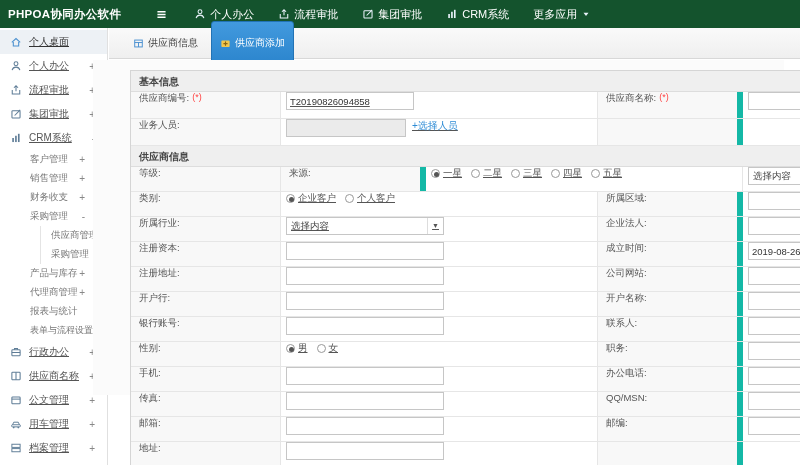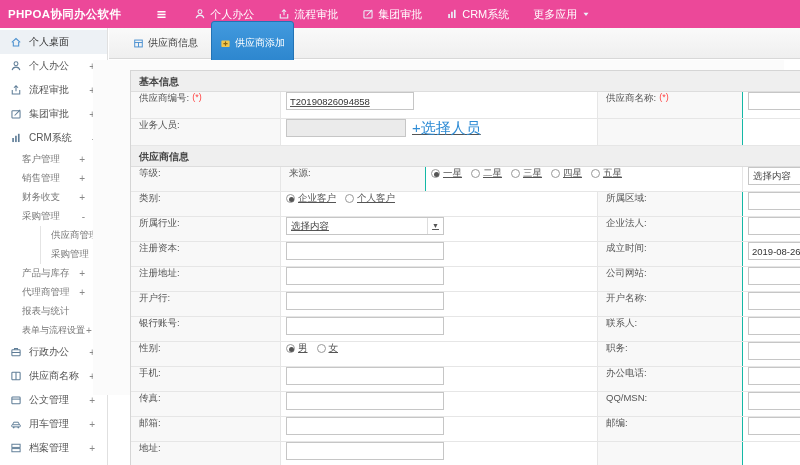--- a/index.html
+++ b/index.html
@@ -1,33 +1,33 @@
 <!DOCTYPE html>
 <html><head>
 <meta charset="utf-8">
 <style>
   *{margin:0;padding:0;box-sizing:border-box;}
   html,body{width:800px;height:465px;overflow:hidden;background:#fff;
     font-family:"Liberation Sans","DejaVu Sans",sans-serif;}
   .ic svg{display:block;}
   
-  .navbar{position:absolute;top:0;left:0;width:800px;height:28px;background:#ec4899;
+  .navbar{position:absolute;top:0;left:0;width:800px;height:28px;background:#14532d;
     display:flex;align-items:center;color:#fff;}
   .brand{font-size:11.5px;font-weight:bold;margin-left:8px;letter-spacing:.3px;white-space:nowrap;}
   .menu-btn{margin-left:34px;color:#fff;cursor:pointer;}
   .nav-items{display:flex;align-items:center;gap:24px;margin-left:26px;font-size:11px;}
   .nav-item{display:flex;align-items:center;gap:4px;cursor:pointer;white-space:nowrap;}
   .nav-item .ic{color:#eaf3fb;}
   
   .sidebar{position:absolute;top:28px;left:0;width:108px;height:437px;background:#fff;
     border-right:1px solid #e0e0e0;padding-top:2px;}
   .side-item{display:flex;align-items:center;position:relative;color:#555;cursor:pointer;white-space:nowrap;}
-  .side-item.lvl0{height:24px;font-size:10px;padding-left:10px;}
+  .side-item.lvl0{height:24px;font-size:10px;padding-left:10px;text-decoration:underline;}
   .side-item.lvl0 .sicon{width:12px;height:12px;margin-right:7px;color:#5f7d97;flex:0 0 auto;}
-  .side-item.lvl1{height:19px;font-size:9.5px;padding-left:22px;color:#777;}
+  .side-item.lvl1{height:19px;font-size:9.5px;padding-left:30px;color:#777;}
   .side-item.lvl2{height:19px;font-size:9.5px;padding-left:48px;color:#777;
     border-left:1px solid #e4e4e4;margin-left:40px;padding-left:10px;}
   .side-item .expand{position:absolute;font-size:10px;color:#888;}
   .side-item.lvl0 .expand{right:12px;}
   .side-item.lvl1 .expand{right:22px;}
   .side-item.tight{font-size:9px;}
   .side-item.tight .expand{position:static;margin-left:1px;}
   .side-item.active{background:#edf1f5;color:#333;}
   .side-item.active .sicon{color:#4a90cf;}
   
@@ -43,28 +43,28 @@
   .form-table{position:absolute;left:37px;top:10px;width:935px;background:#fff;
     border:1px solid #d5d5d5;font-size:9.5px;color:#555;}
   .sec-header{height:21px;line-height:21px;background:#efefef;border-bottom:1px solid #ddd;
     padding-left:8px;font-weight:bold;color:#444;font-size:10px;}
   .frow{display:flex;border-bottom:1px solid #e6e6e6;}
   .sec0 .frow{height:27px;}
   .sec1 .frow{height:25px;}
   .cell{display:flex;align-items:flex-start;}
   .c-lbl1{width:150px;background:#f8f8f8;padding-left:8px;border-right:1px solid #e6e6e6;}
   .c-in1{width:317px;padding-left:5px;border-right:1px solid #e6e6e6;text-decoration:underline;}
-  .c-lbl2{width:145px;background:#f8f8f8;padding-left:8px;border-right:1px solid #14b8a6;}
+  .c-lbl2{width:145px;background:#f8f8f8;padding-left:8px;border-right:6px solid #14b8a6;}
   .c-in2{flex:1;padding-left:5px;}
   .req{color:#f44;font-style:normal;margin-left:3px;font-size:9px;}
   .ti{height:18px;width:158px;border:1px solid #c6c6c6;font-size:9.5px;padding:0 3px;
     color:#333;font-family:inherit;background:#fff;}
   .ti.short{width:128px;}
   .ti.dis{width:120px;background:#ebebeb;}
-  .link{color:#2f8cd5;margin-left:6px;font-size:15px;cursor:pointer;white-space:nowrap;}
+  .link{color:#2f8cd5;margin-left:6px;font-size:10px;cursor:pointer;white-space:nowrap;}
   .sel{width:158px;height:18px;border:1px solid #c6c6c6;background:#fff;display:flex;
     align-items:center;justify-content:space-between;padding-left:4px;color:#444;cursor:pointer;}
   .sel .arr{font-size:7px;color:#555;padding:0 4px;border-left:1px solid #ddd;line-height:16px;}
   .radio-group{display:flex;align-items:center;gap:9px;}
   .ropt{display:flex;align-items:center;gap:3px;cursor:pointer;}
   .rb{width:9px;height:9px;border:1px solid #999;border-radius:50%;position:relative;background:#fff;flex:0 0 auto;}
   .rb.on::after{content:"";position:absolute;left:2px;top:2px;width:5px;height:5px;background:#555;border-radius:50%;}
 </style>
 </head>
 <body>

